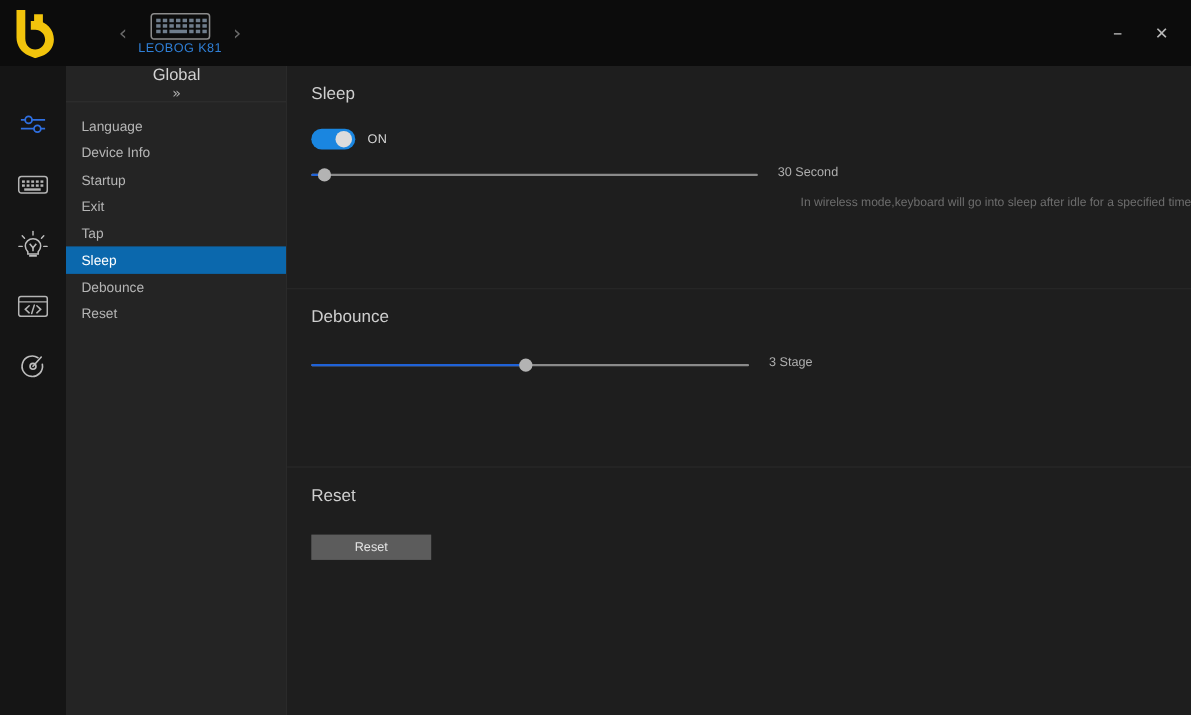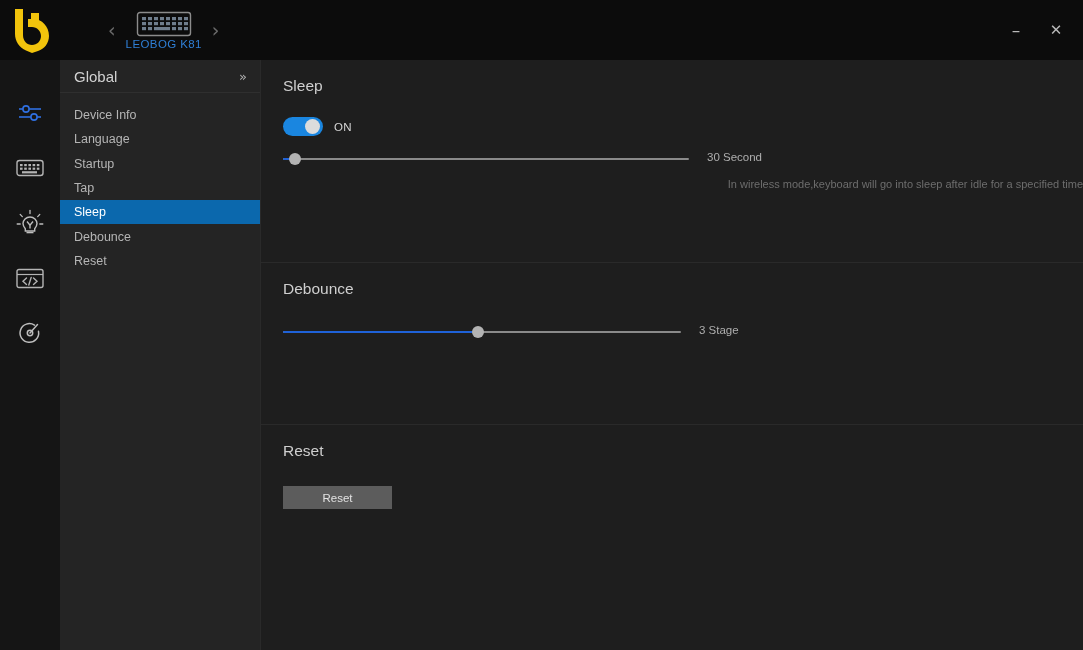--- a/index.html
+++ b/index.html
@@ -107,20 +107,21 @@
     width: 200px; height: 590px;
     background: #242424;
   }
   .menu-head {
     height: 33px;
     display: flex;
     align-items: center;
     justify-content: space-between;
     padding: 0 13px 0 14px;
     border-bottom: 1px solid #2f2f2f;
+    flex-direction: column;
   }
   .menu-title {
     color: #d2d2d2;
     font-size: 15px;
   }
   .menu-collapse {
     color: #b0b0b0;
     font-size: 13px;
     line-height: 1;
     font-family: "DejaVu Sans", sans-serif;
@@ -371,27 +372,30 @@
     </div>
   </div>
 
   <div class="menu">
     <div class="menu-head">
       <span class="menu-title">Global</span>
       <span class="menu-collapse">»</span>
     </div>
     <div class="menu-list">
       <div class="menu-item">
+        <span>Language</span>
+      </div>
+      <div class="menu-item">
         <span>Device Info</span>
       </div>
       <div class="menu-item">
-        <span>Language</span>
-      </div>
-      <div class="menu-item">
         <span>Startup</span>
+      </div>
+      <div class="menu-item">
+        <span>Exit</span>
       </div>
       <div class="menu-item">
         <span>Tap</span>
       </div>
       <div class="menu-item active">
         <span>Sleep</span>
       </div>
       <div class="menu-item">
         <span>Debounce</span>
       </div>

